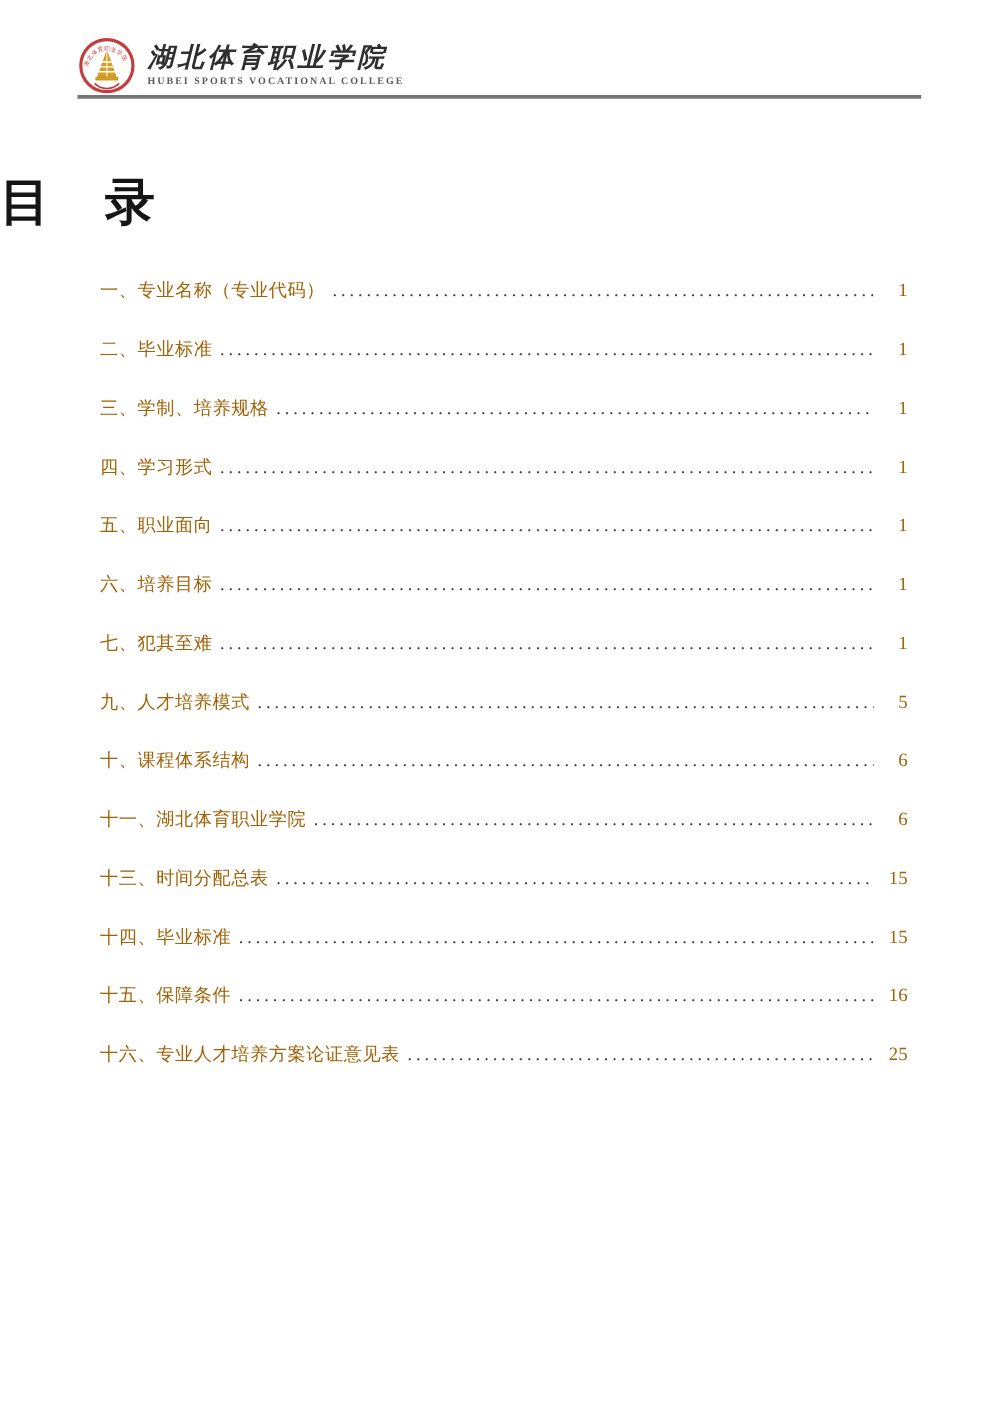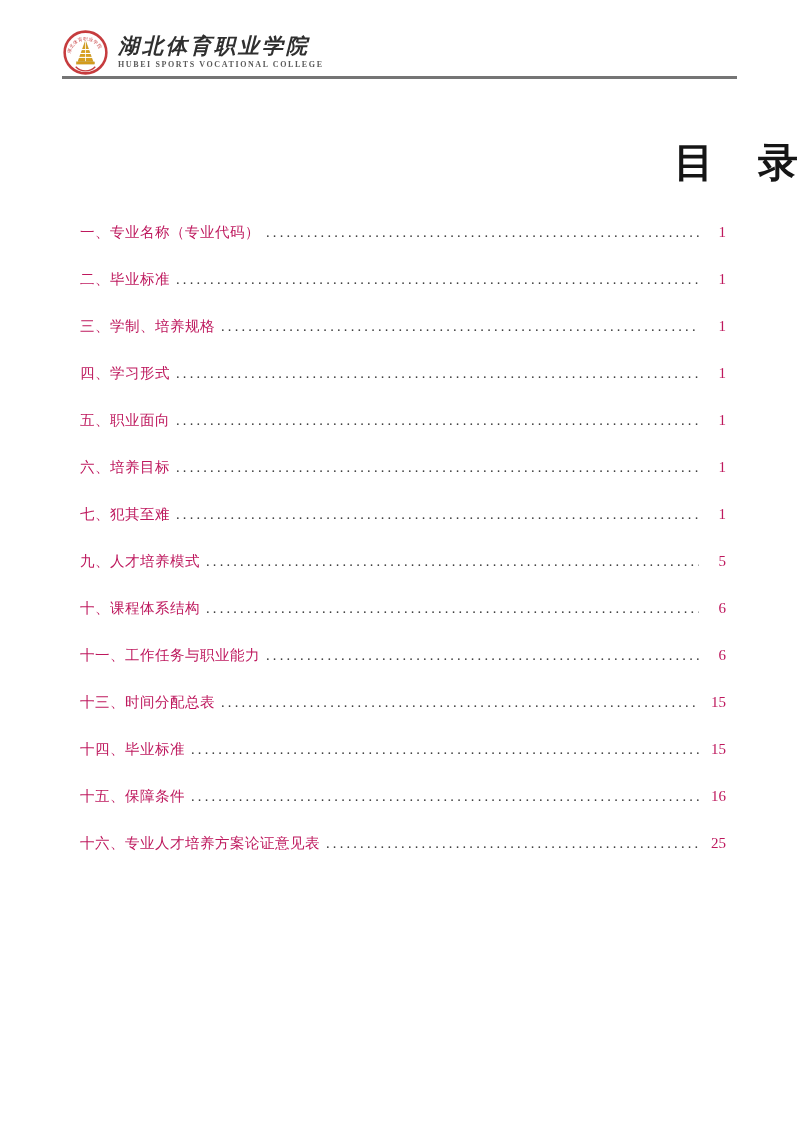--- a/index.html
+++ b/index.html
@@ -61,39 +61,39 @@
     font-size: 17px;
     color: #3f3f3f;
     white-space: nowrap;
     margin-bottom: 1px;
     letter-spacing: 2px;
   }
   .motto .m1 { margin-right: 26px; }
   
   .doc-title {
     margin-top: 142px; 
-    text-align: right;
+    text-align: left;
     font-family: "Liberation Sans", "DejaVu Sans", sans-serif;
     font-weight: 700;
     font-size: 40px;
     line-height: 1;
     color: #151515;
     letter-spacing: 2px;
   }
   
   .toc {
     margin: 26px 74px 0 80px; 
   }
   .toc-row {
     height: 47px;
     display: flex;
     align-items: baseline;
     padding-top: 15px; 
     font-size: 14.5px;
-    color: #be185d;
+    color: #a16207;
   }
   .toc-label {
     white-space: nowrap;
     letter-spacing: 0.5px;
   }
   .toc-leader {
     flex: 1;
     overflow: hidden;
     white-space: nowrap;
     margin: 0 3px 0 6px;
@@ -194,21 +194,21 @@
       <span class="toc-page">5</span>
     </div>
 
     <div class="toc-row">
       <span class="toc-label">十、课程体系结构</span>
       <span class="toc-leader"></span>
       <span class="toc-page">6</span>
     </div>
 
     <div class="toc-row">
-      <span class="toc-label">十一、工作任务与职业能力</span>
+      <span class="toc-label">十一、湖北体育职业学院</span>
       <span class="toc-leader"></span>
       <span class="toc-page">6</span>
     </div>
 
 
     <div class="toc-row">
       <span class="toc-label">十三、时间分配总表</span>
       <span class="toc-leader"></span>
       <span class="toc-page">15</span>
     </div>

